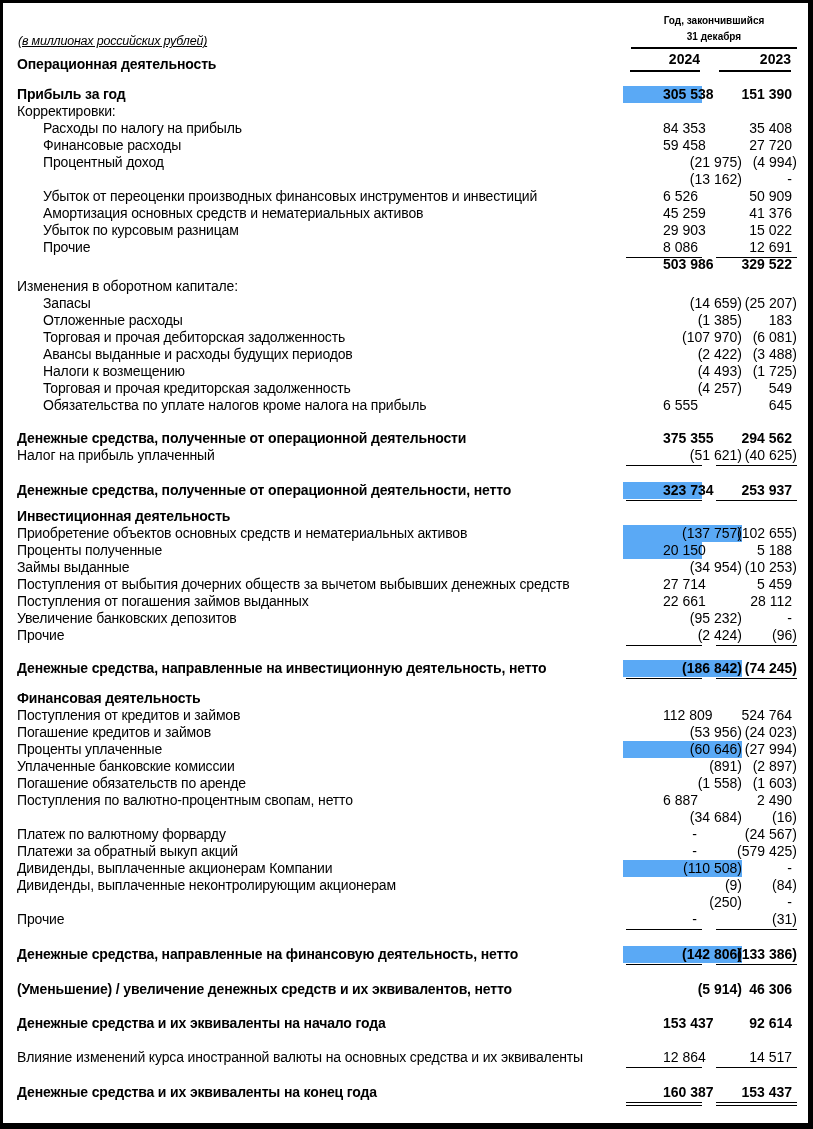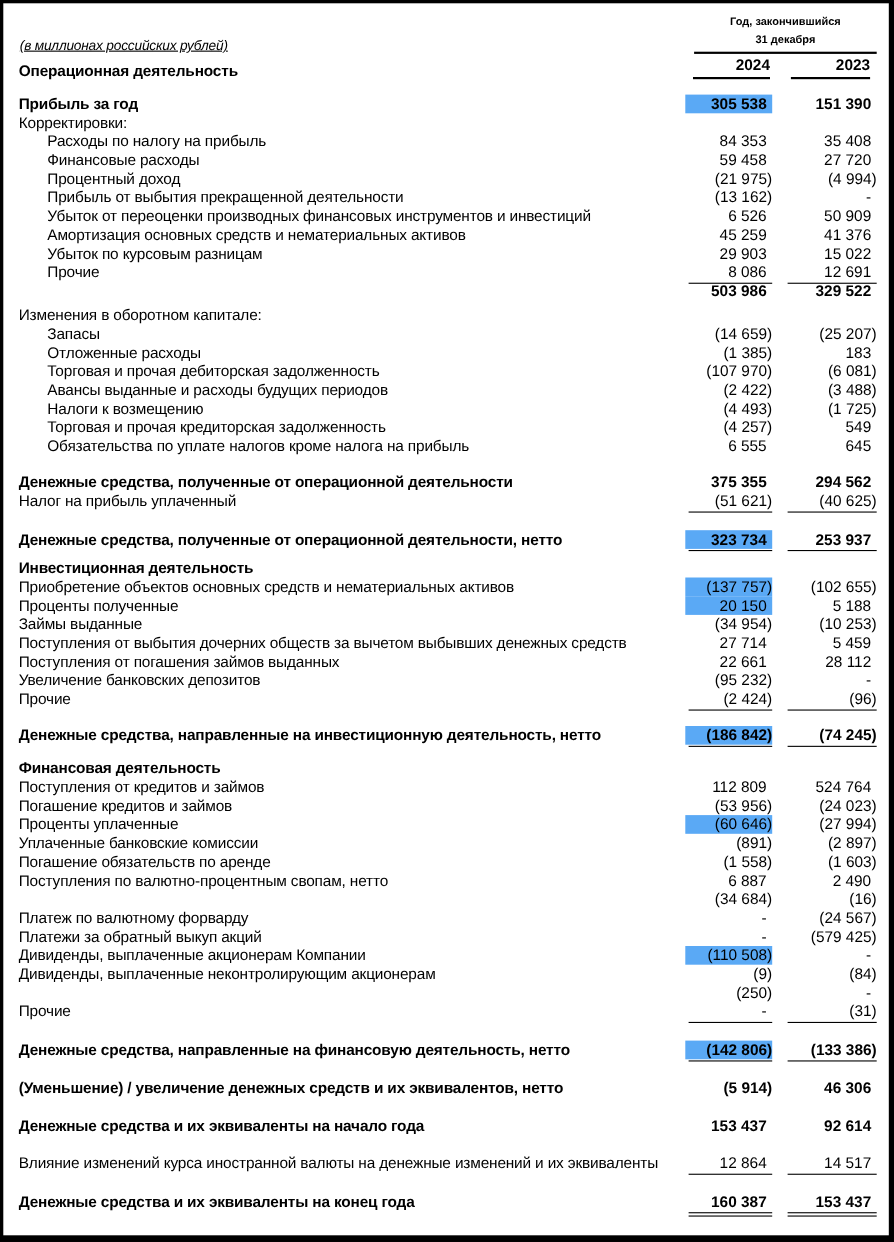--- a/index.html
+++ b/index.html
@@ -24,21 +24,21 @@
   }
   .yr.c1 { left: 627px; width: 70px; }
   .yr.c2 { left: 716px; width: 72px; }
   .row {
     position: absolute; left: 0; width: 711px; height: 17px; line-height: 17px;
   }
   .row .lbl { position: absolute; left: 14px; white-space: nowrap; letter-spacing: -0.15px; }
   .row.ind .lbl { left: 40px; }
   .row.bold { font-weight: bold; }
   .row .v { position: absolute; text-align: right; white-space: nowrap; }
-  .row .v1 { left: 620px; width: 79px; }
+  .row .v1 { left: 620px; width: 79px; padding-left: 40px; }
   .row .v2 { left: 710px; width: 84px; }
   .row .v.neg { padding-right: 0; }
   .row .v.pos { padding-right: 5px; box-sizing: border-box; }
   .hl { background: #5aa9f5; }
   .ul-cell { position: absolute; height: 0; border-top: 1.5px solid #000; }
   .ul-cell.d { border-top: 4px double #000; }
 </style>
 </head>
 <body>
 
@@ -74,21 +74,20 @@
         <span class="lbl">Финансовые расходы</span>
         <span class="v v1 pos">59 458</span>
         <span class="v v2 pos">27 720</span>
       </div>
       <div class="row ind" style="top: 151px;">
         <span class="lbl">Процентный доход</span>
         <span class="v v1 neg">(21 975)</span>
         <span class="v v2 neg">(4 994)</span>
       </div>
       <div class="row ind" style="top: 168px;">
-        <span class="lbl">Прибыль от выбытия прекращенной деятельности</span>
         <span class="v v1 neg">(13 162)</span>
         <span class="v v2 pos">-</span>
       </div>
       <div class="row ind" style="top: 185px;">
         <span class="lbl">Убыток от переоценки производных финансовых инструментов и инвестиций</span>
         <span class="v v1 pos">6 526</span>
         <span class="v v2 pos">50 909</span>
       </div>
       <div class="row ind" style="top: 202px;">
         <span class="lbl">Амортизация основных средств и нематериальных активов</span>
@@ -301,21 +300,21 @@
         <span class="lbl">(Уменьшение) / увеличение денежных средств и их эквивалентов, нетто</span>
         <span class="v v1 neg">(5 914)</span>
         <span class="v v2 pos">46 306</span>
       </div>
       <div class="row bold" style="top: 1012px;">
         <span class="lbl">Денежные средства и их эквиваленты на начало года</span>
         <span class="v v1 pos">153 437</span>
         <span class="v v2 pos">92 614</span>
       </div>
       <div class="row" style="top: 1046px;">
-        <span class="lbl">Влияние изменений курса иностранной валюты на денежные изменений и их эквиваленты</span>
+        <span class="lbl">Влияние изменений курса иностранной валюты на основных средства и их эквиваленты</span>
         <span class="v v1 pos">12 864</span>
         <span class="v v2 pos">14 517</span>
       </div>
       <div class="ul-cell" style="left: 623px; width: 76px; top: 1064px;"></div>
       <div class="ul-cell" style="left: 713px; width: 81px; top: 1064px;"></div>
       <div class="row bold" style="top: 1081px;">
         <span class="lbl">Денежные средства и их эквиваленты на конец года</span>
         <span class="v v1 pos">160 387</span>
         <span class="v v2 pos">153 437</span>
       </div>

